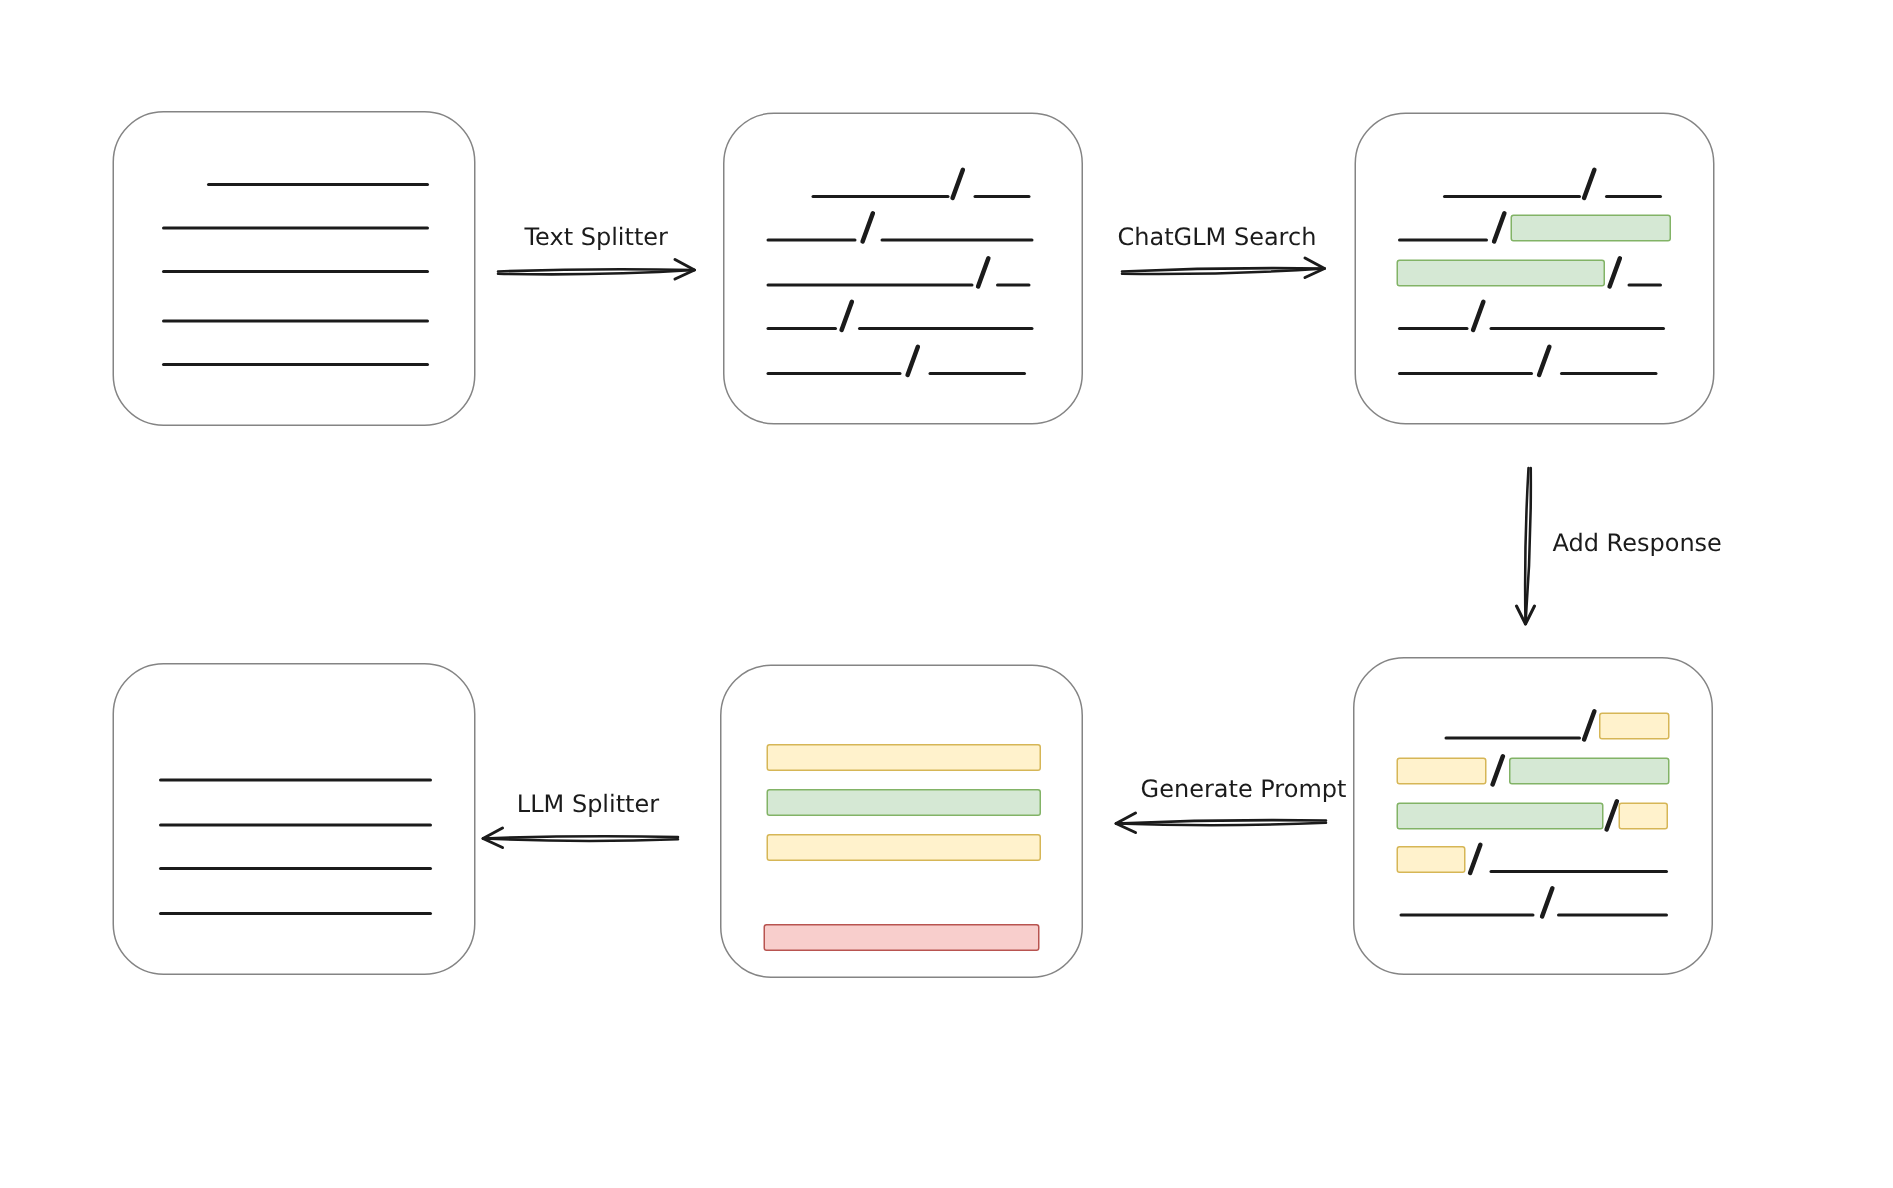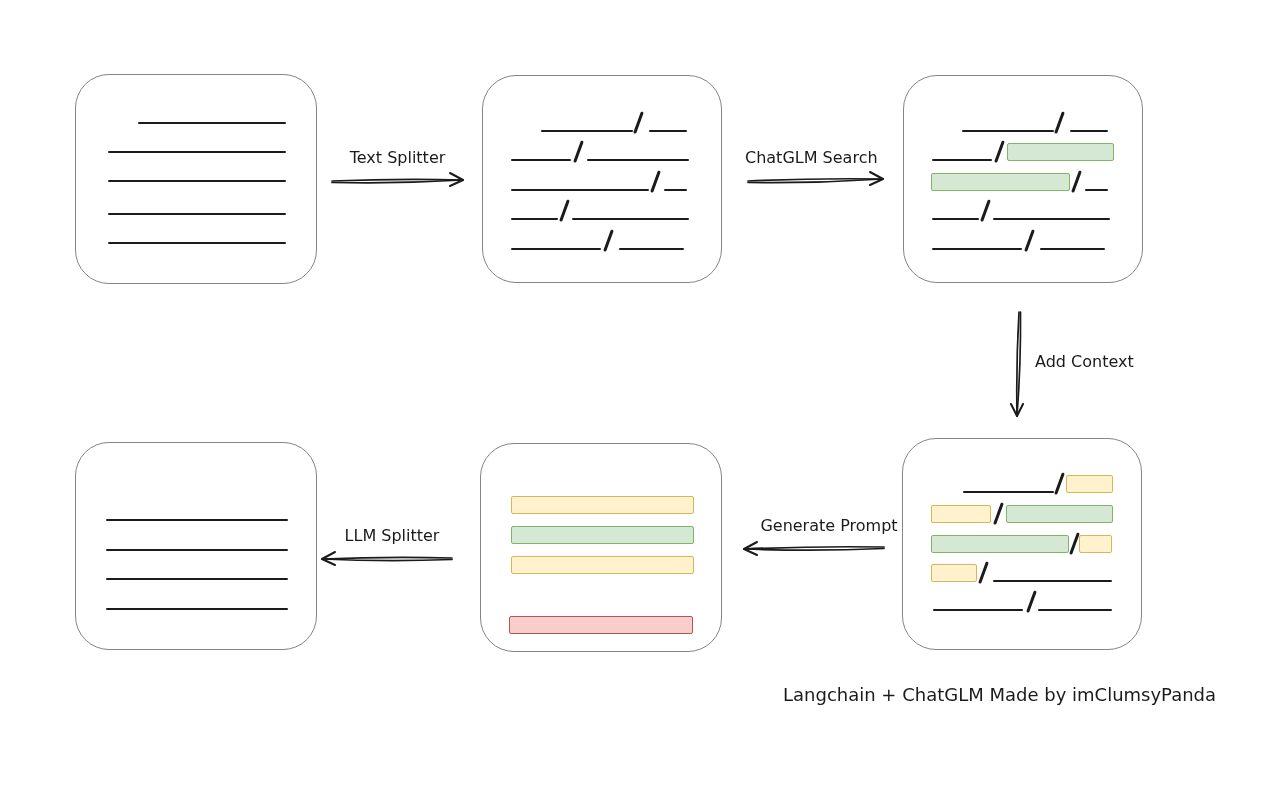--- a/index.html
+++ b/index.html
@@ -46,29 +46,28 @@
       </g>
       <g>
         <path d="M 452 558 Q 387 556.5 322 559" class="arrow-line"></path>
         <path d="M 452 559.5 Q 387 562 322 559" class="arrow-line"></path>
         <polyline points="335,552 322,559 335,565" class="arrow-head"></polyline>
       </g>
     </svg>
 
   <div class="lbl centered" style="left:332px;top:148px;width:131px;">Text Splitter</div>
   <div class="lbl centered" style="left:745px;top:148px;width:130px;">ChatGLM Search</div>
-  <div class="lbl" style="left:1035px;top:352px;">Add Context</div>
+  <div class="lbl" style="left:1035px;top:352px;">Add Response</div>
   <div class="lbl centered" style="left:754px;top:516px;width:150px;">Generate Prompt</div>
   <div class="lbl centered" style="left:327px;top:526px;width:130px;">LLM Splitter</div>
 
   <div class="lbl" style="left:513px;top:464px;">Knowledge</div>
   <div class="lbl" style="left:510px;top:583px;">Question</div>
   <div class="lbl" style="left:106px;top:464px;">Answer</div>
 
-  <div class="caption" style="left:783px;top:684px;">Langchain + ChatGLM Made by imClumsyPanda</div>
 <div class="dbox" style="left: 75px; top: 74px; width: 242px; height: 210px;">
       <div class="seg-line" style="left: 62px; top: 47px; width: 148px;"></div>
       <div class="seg-line" style="left: 32px; top: 76px; width: 178px;"></div>
       <div class="seg-line" style="left: 32px; top: 105px; width: 178px;"></div>
       <div class="seg-line" style="left: 32px; top: 138px; width: 178px;"></div>
       <div class="seg-line" style="left: 32px; top: 167px; width: 178px;"></div>
     </div>
     <div class="dbox" style="left: 482px; top: 75px; width: 240px; height: 208px;">
       <div class="seg-line" style="left: 58px; top: 54px; width: 92px;"></div>
       <div class="seg-slash" style="left: 154px; top: 35px;"></div>

